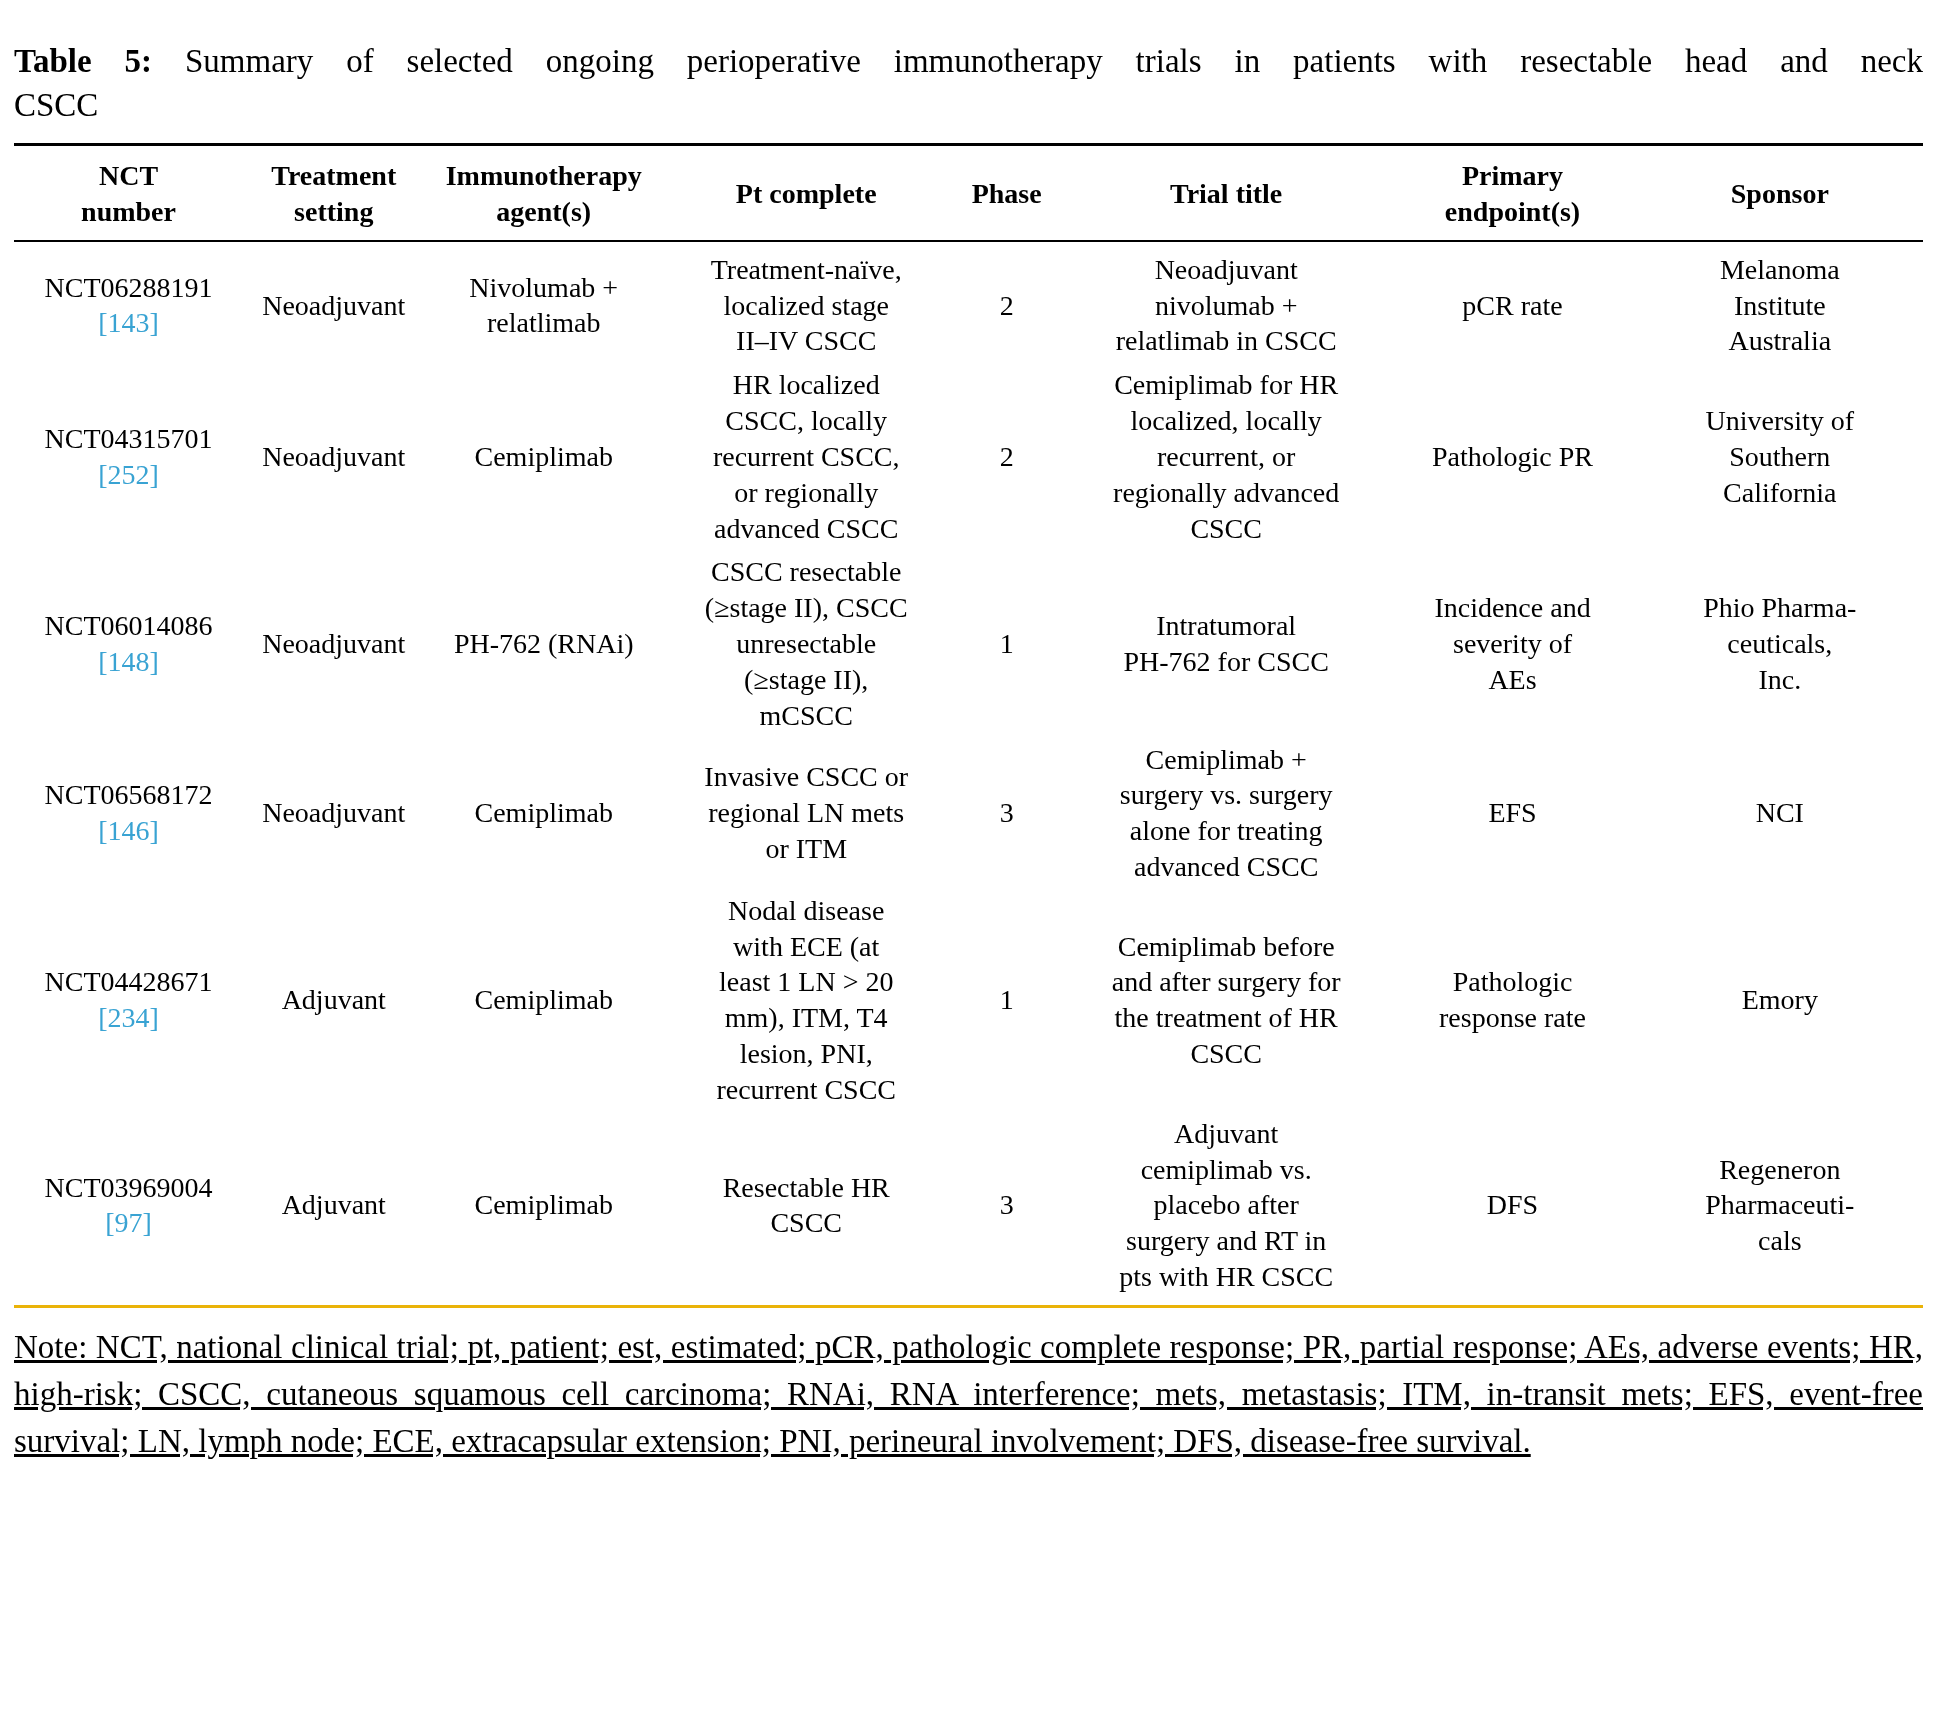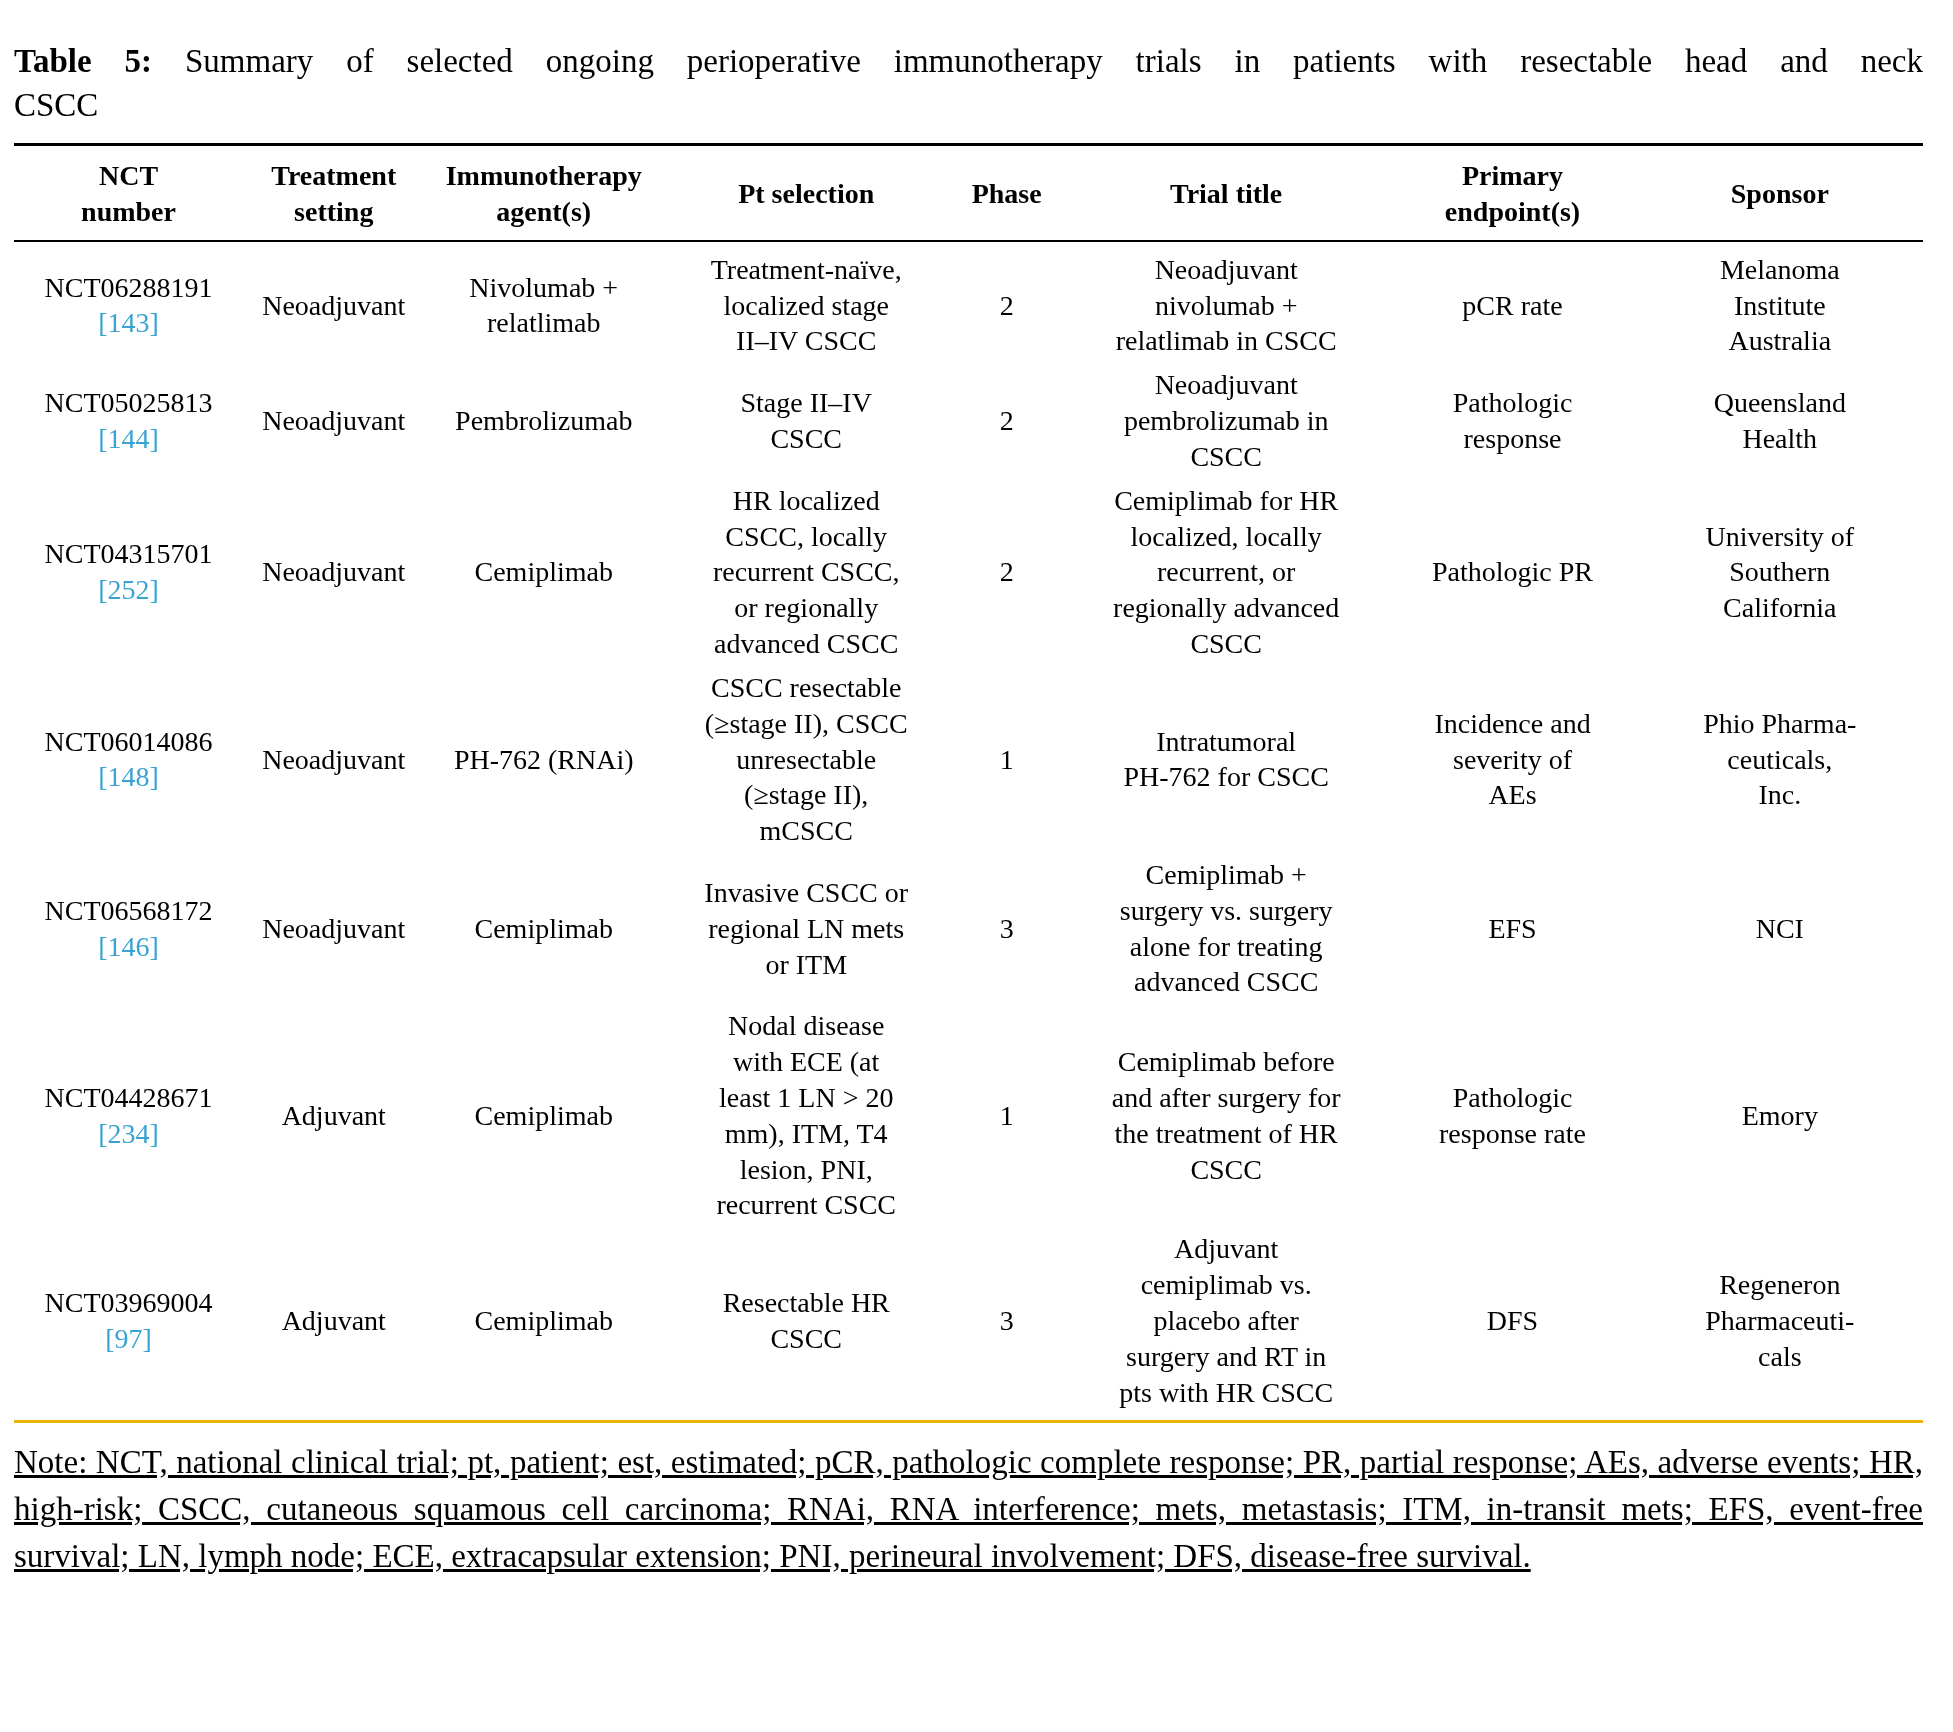--- a/index.html
+++ b/index.html
@@ -80,21 +80,21 @@
       <col style="width:15%">
     </colgroup>
     <thead>
       <tr>
         <th>NCT
 number</th>
         <th>Treatment
 setting</th>
         <th>Immunotherapy
 agent(s)</th>
-        <th>Pt selection</th>
+        <th>Pt complete</th>
         <th>Phase</th>
         <th>Trial title</th>
         <th>Primary
 endpoint(s)</th>
         <th>Sponsor</th>
       </tr>
     </thead>
     <tbody>
       <tr>
         <td><span>NCT06288191</span><br><a class="citation" href="#">[143]</a></td>
@@ -105,35 +105,20 @@
 localized stage
 II–IV CSCC</td>
         <td>2</td>
         <td>Neoadjuvant
 nivolumab +
 relatlimab in CSCC</td>
         <td>pCR rate</td>
         <td>Melanoma
 Institute
 Australia</td>
-      </tr>
-      <tr>
-        <td><span>NCT05025813</span><br><a class="citation" href="#">[144]</a></td>
-        <td>Neoadjuvant</td>
-        <td>Pembrolizumab</td>
-        <td>Stage II–IV
-CSCC</td>
-        <td>2</td>
-        <td>Neoadjuvant
-pembrolizumab in
-CSCC</td>
-        <td>Pathologic
-response</td>
-        <td>Queensland
-Health</td>
       </tr>
       <tr>
         <td><span>NCT04315701</span><br><a class="citation" href="#">[252]</a></td>
         <td>Neoadjuvant</td>
         <td>Cemiplimab</td>
         <td>HR localized
 CSCC, locally
 recurrent CSCC,
 or regionally
 advanced CSCC</td>

